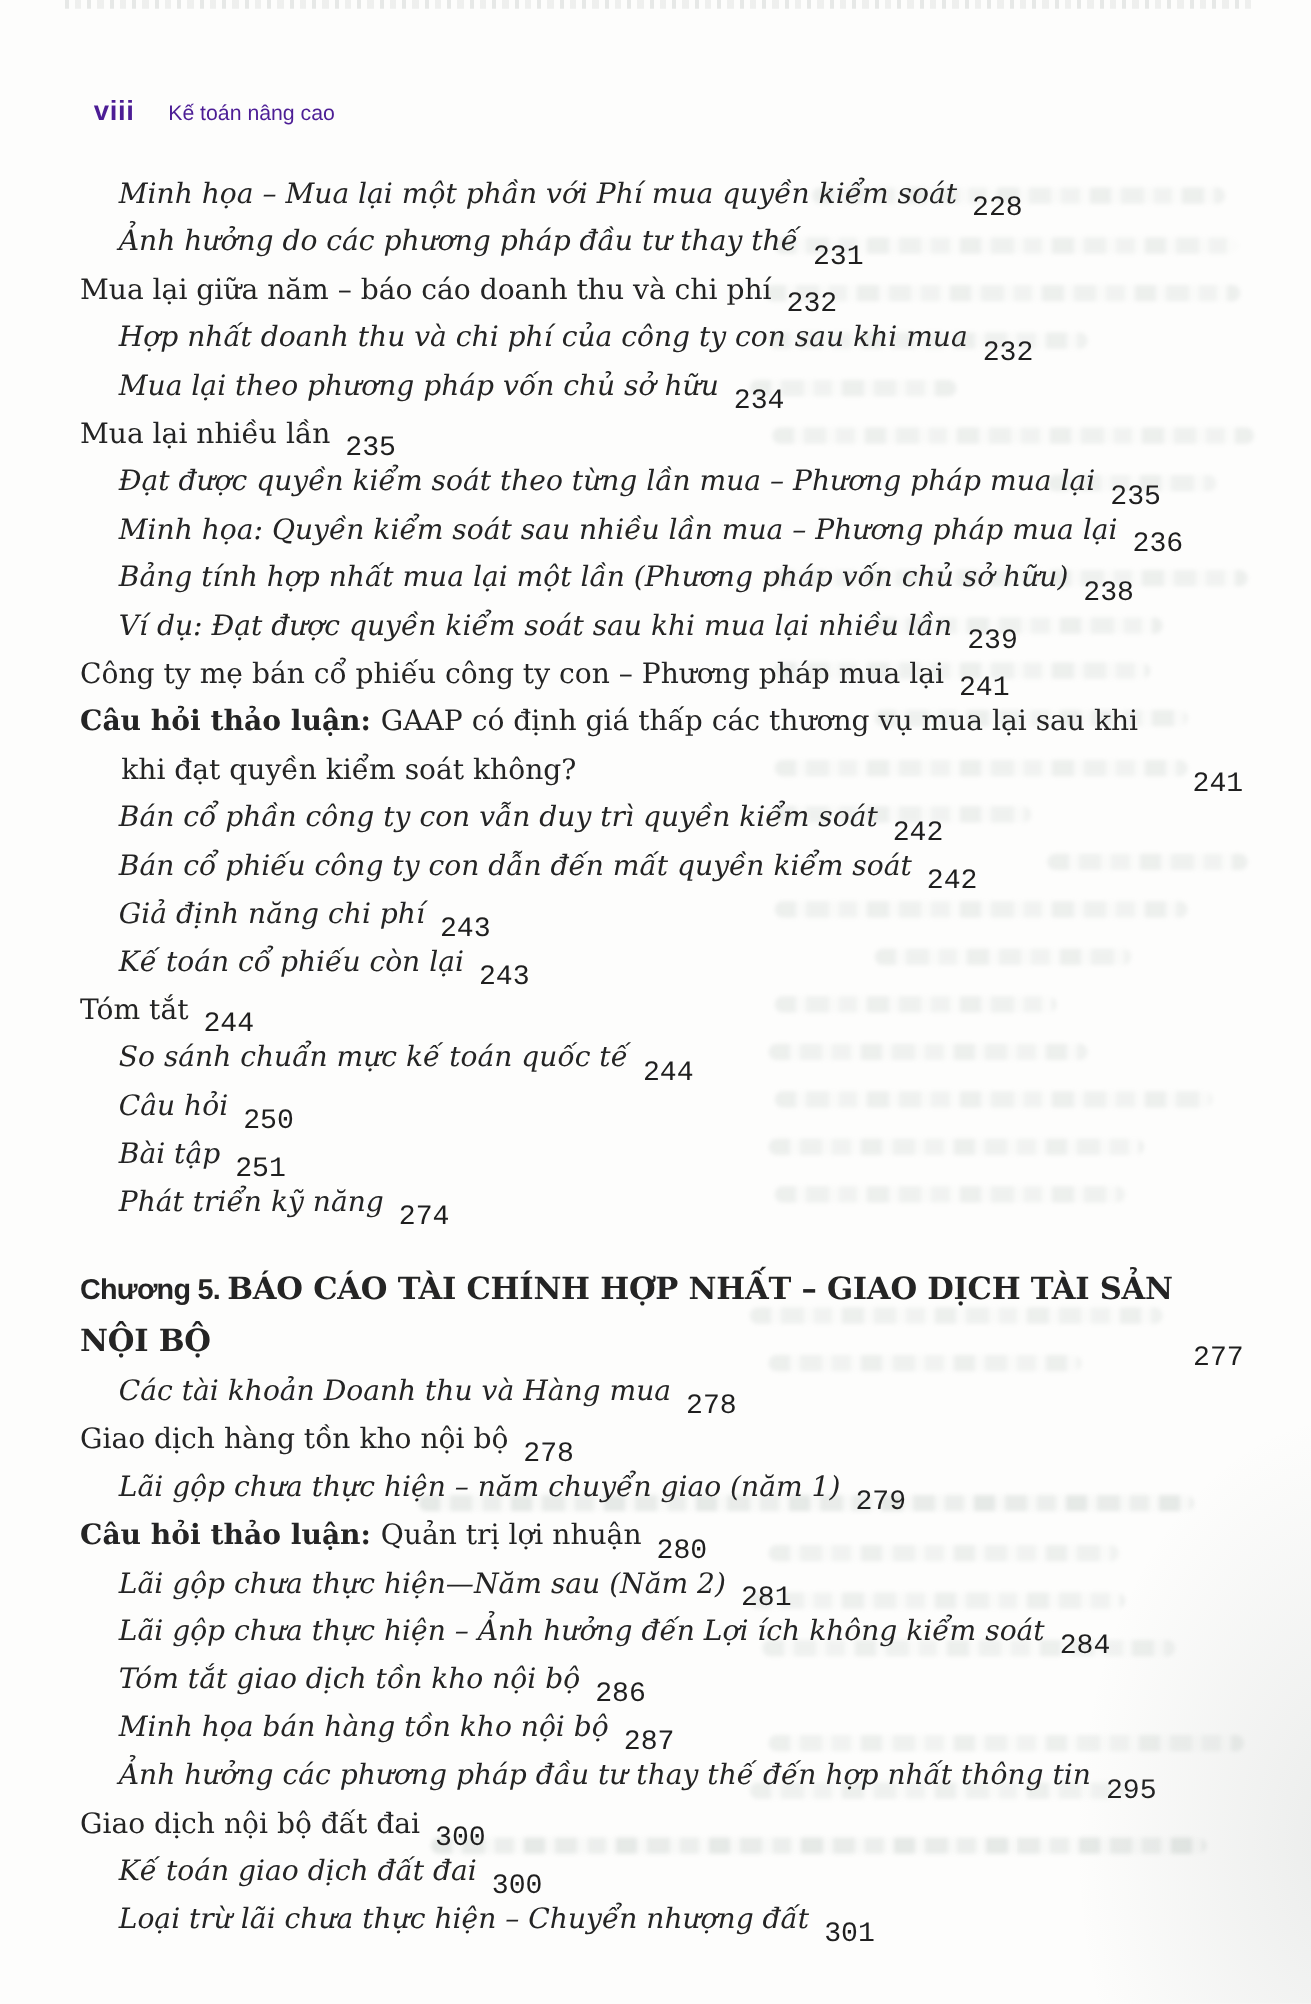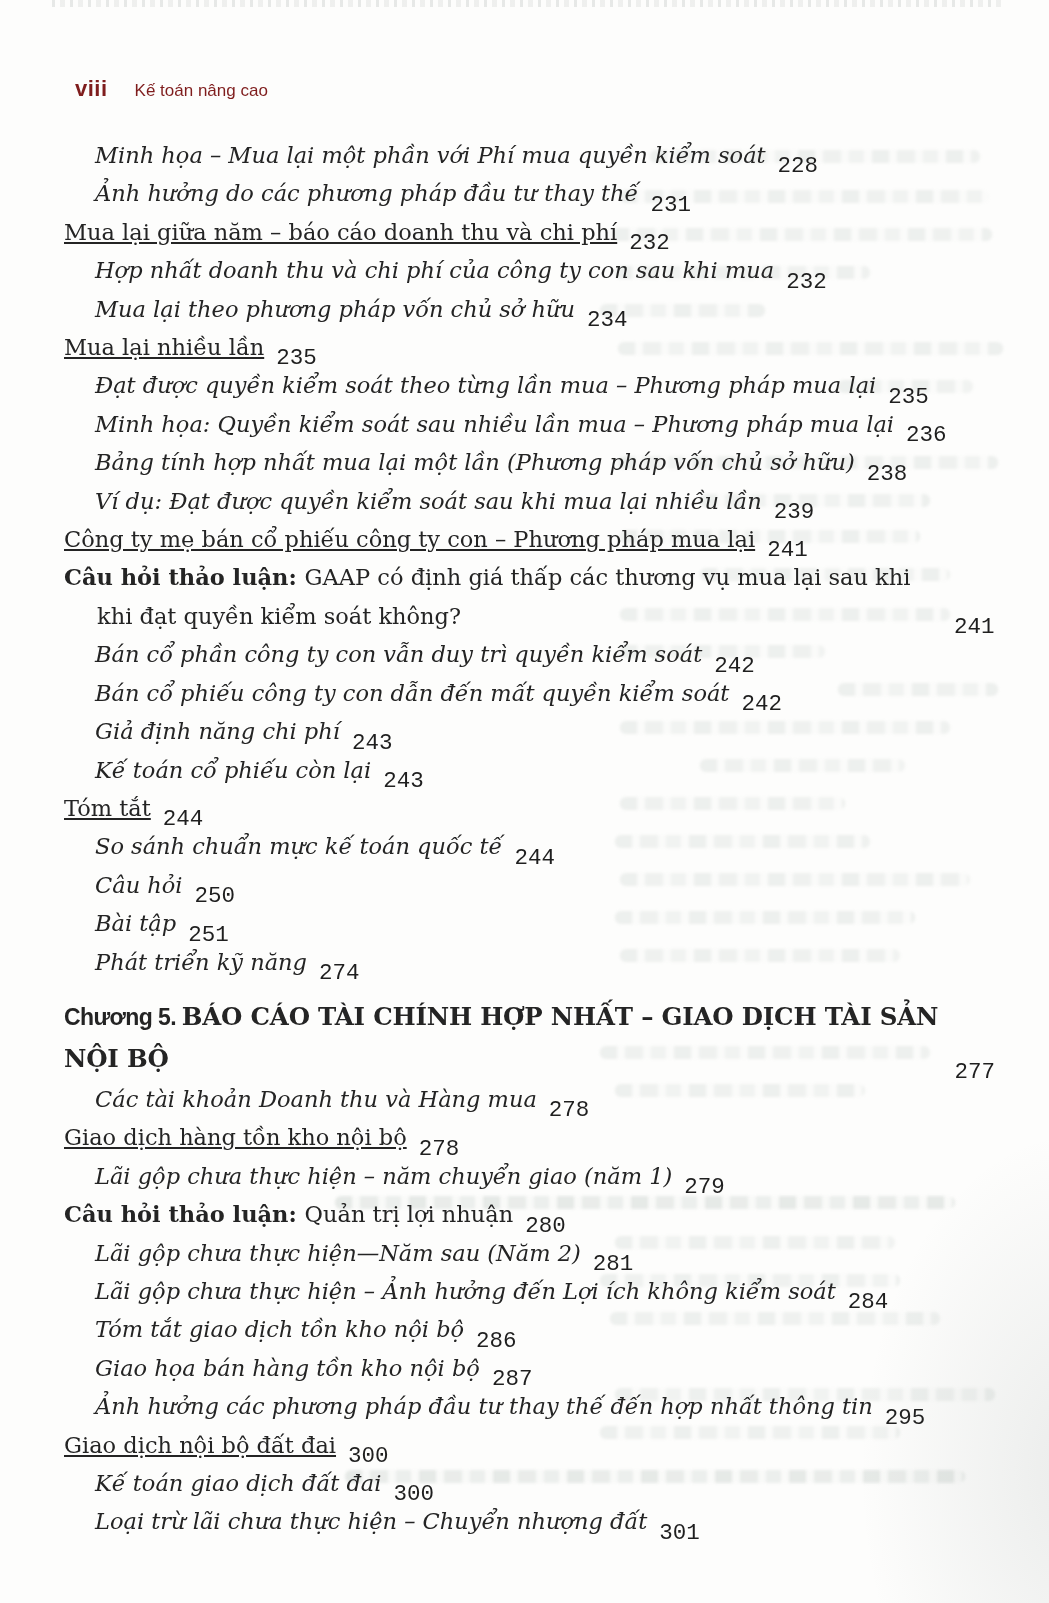--- a/index.html
+++ b/index.html
@@ -12,33 +12,33 @@
       rgba(110,120,118,.28) 0 3px, rgba(110,120,118,0) 3px 8px,
       rgba(110,120,118,.18) 8px 13px, rgba(110,120,118,0) 13px 18px);
     filter:blur(.6px);}
 
   
   .curl-shade{position:absolute;right:0;bottom:0;width:220px;height:520px;pointer-events:none;
     background:radial-gradient(ellipse at 115% 75%, rgba(120,130,128,.14), rgba(120,130,128,0) 62%);}
 
   
   .running-header{position:absolute;top:76px;left:75px;display:flex;align-items:baseline;gap:27px;
-    font-family:"Liberation Sans","DejaVu Sans",sans-serif;color:#7f1d1d;}
+    font-family:"Liberation Sans","DejaVu Sans",sans-serif;color:#4c1d95;}
   .folio{font-weight:bold;font-size:22px;letter-spacing:.5px;}
   .book-title{font-size:17px;}
 
   
   .toc{position:absolute;left:64px;top:136px;width:931px;}
   .row{display:flex;justify-content:flex-start;align-items:flex-end;min-height:38.4px;color:#242424;}
   .row .title{font-family:"DejaVu Serif","Liberation Serif",serif;font-size:22.5px;line-height:38.4px;}
   .row.sub .title{font-style:italic;padding-left:31px;}
-  .row.main .title{font-style:normal;text-decoration:underline;}
+  .row.main .title{font-style:normal;}
   .row.discussion .title{max-width:845px;padding-left:33px;text-indent:-33px;}
   .row .prefix{font-weight:bold;font-style:normal;}
-  .row.chapter{margin-top:15px;min-height:42px;}
+  .row.chapter{margin-top:29px;min-height:42px;}
   .row.chapter .title{font-weight:bold;font-size:24.5px;line-height:42px;letter-spacing:-.2px;}
   .row.chapter .prefix{font-family:"Liberation Sans","DejaVu Sans",sans-serif;font-size:23px;letter-spacing:-.6px;}
   .pagenum{font-family:Liberation Mono, monospace;font-size:22.5px;line-height:30px;
     transform:translateY(7px);flex:none;padding-left:12px;color:#1f1f1f;}
 
   
   .ghost{position:absolute;height:13px;border-radius:6px;filter:blur(1.6px);opacity:.5;pointer-events:none;
     background:repeating-linear-gradient(90deg,
       rgba(146,162,154,.30) 0 17px, rgba(146,162,154,.05) 17px 25px,
       rgba(146,162,154,.26) 25px 43px, rgba(146,162,154,.06) 43px 51px,
@@ -199,21 +199,21 @@
       </div>
       <div class="row sub">
         <span class="title">Lãi gộp chưa thực hiện – Ảnh hưởng đến Lợi ích không kiểm soát</span>
         <span class="pagenum">284</span>
       </div>
       <div class="row sub">
         <span class="title">Tóm tắt giao dịch tồn kho nội bộ</span>
         <span class="pagenum">286</span>
       </div>
       <div class="row sub">
-        <span class="title">Giao họa bán hàng tồn kho nội bộ</span>
+        <span class="title">Minh họa bán hàng tồn kho nội bộ</span>
         <span class="pagenum">287</span>
       </div>
       <div class="row sub">
         <span class="title">Ảnh hưởng các phương pháp đầu tư thay thế đến hợp nhất thông tin</span>
         <span class="pagenum">295</span>
       </div>
       <div class="row main">
         <span class="title">Giao dịch nội bộ đất đai</span>
         <span class="pagenum">300</span>
       </div>

